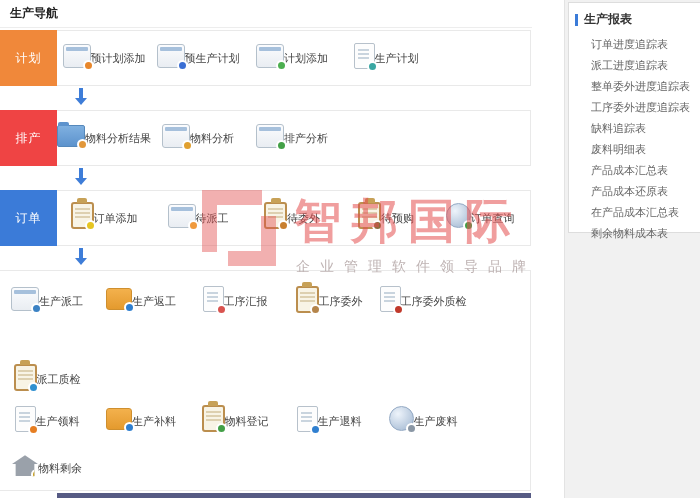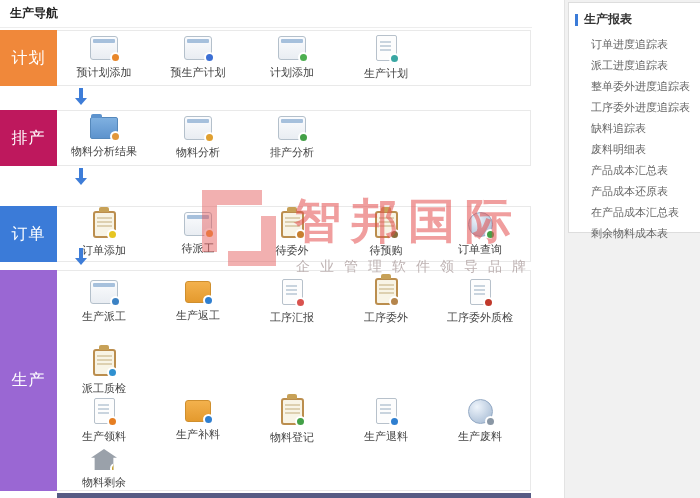--- a/index.html
+++ b/index.html
@@ -5,25 +5,25 @@
   html,body{margin:0;padding:0;}
   body{font-family:"Liberation Sans","DejaVu Sans",sans-serif;background:#fff;}
   #app{position:relative;width:700px;height:498px;overflow:hidden;background:#fff;}
 
   .page-title{position:absolute;left:10px;top:5px;font-size:12px;font-weight:bold;color:#222;}
   .head-line{position:absolute;left:0;top:27px;width:532px;height:1px;background:#ededed;}
 
   
   .section{position:absolute;left:0;display:flex;width:531px;}
   .sec-block{width:57px;flex:none;display:flex;align-items:center;justify-content:center;
-             color:#fff;font-size:16px;letter-spacing:1px;}
+             color:#fff;font-size:12px;letter-spacing:1px;}
   .sec-body{flex:1;background:#fff;border:1px solid #e9e9e9;border-left:none;
             display:flex;flex-direction:column;justify-content:center;box-sizing:border-box;}
   .subrow{display:flex;align-items:center;}
-  .cell{width:94px;flex:none;display:flex;flex-direction:column;align-items:center;
+  .cell{width:94px;flex:none;display:flex;flex-direction:row;align-items:center;
         justify-content:center;cursor:pointer;}
   .lbl{font-size:11px;color:#444;white-space:nowrap;}
 
   
   .ic{position:relative;display:inline-block;width:26px;height:22px;margin-bottom:5px;}
   .ic.win{background:linear-gradient(180deg,#fbfcfe,#e9edf2);border:1px solid #b4c0cb;border-radius:3px;}
   .ic.win::before{content:"";position:absolute;top:2px;left:2px;right:2px;height:4px;background:#a6c0dc;border-radius:1px;}
   .ic.doc{width:19px;height:24px;background:#fdfdfd;border:1px solid #b7c1cb;border-radius:2px;}
   .ic.doc::before{content:"";position:absolute;top:5px;left:3px;width:11px;height:2px;background:#c9d4de;
                   box-shadow:0 4px 0 #c9d4de,0 8px 0 #c9d4de;}
@@ -67,24 +67,24 @@
   .wm-logo::after{content:"";position:absolute;left:26px;top:26px;right:0;bottom:0;
                   border-bottom:15px solid rgba(227,79,79,.45);border-right:15px solid rgba(227,79,79,.45);}
   .wm-brand{position:absolute;left:96px;top:2px;font-size:47px;font-weight:bold;
             color:rgba(227,79,79,.55);letter-spacing:10px;white-space:nowrap;}
   .wm-tag{position:absolute;left:98px;top:70px;font-size:14px;color:rgba(175,160,160,.8);
           letter-spacing:10px;white-space:nowrap;}
 
   
   #sec0{top:30px;height:56px;}
   #sec1{top:110px;height:56px;}
-  #sec2{top:206px;height:56px;justify-content:center;}
+  #sec2{top:190px;height:56px;justify-content:center;}
   #sec3{top:270px;height:221px;}
   #arr0{top:88px;} #arr1{top:168px;} #arr2{top:248px;}
-  .sr-a{height:62px;} .sr-b{height:64px;align-items:flex-end;} .sr-c{height:51px;} .sr-d{height:44px;align-items:flex-end;}
+  .sr-a{height:62px;} .sr-b{height:64px;align-items:flex-end;} .sr-c{height:51px;} .sr-d{height:44px;}
 </style>
 </head>
 <body>
 
 <div id="app">
 
   <div class="page-title">生产导航</div>
   <div class="head-line"></div>
 
   <div class="section" id="sec0">
@@ -120,21 +120,21 @@
       </div>
     </div>
   </div>
 
   <div class="arrow" id="arr0">
       <div class="stem"></div>
       <div class="head"></div>
     </div>
 
   <div class="section" id="sec1">
-    <div class="sec-block" style="background:#be185d">
+    <div class="sec-block" style="background:#ef4444">
       <span>排产</span>
     </div>
     <div class="sec-body">
       <div class="subrow">
         <div class="cell">
           <span class="ic folder">
               <i class="badge" style="background:#e2973a"></i>
             </span>
           <span class="lbl">物料分析结果</span>
         </div>
@@ -198,23 +198,20 @@
       </div>
     </div>
   </div>
 
   <div class="arrow" id="arr2">
       <div class="stem"></div>
       <div class="head"></div>
     </div>
 
   <div class="section" id="sec3">
-    <div class="sec-block" style="background:#9a67d3">
-      <span>生产</span>
-    </div>
     <div class="sec-body">
       <div class="subrow sr-a">
         <div class="cell">
           <span class="ic win">
               <i class="badge" style="background:#3b82c4"></i>
             </span>
           <span class="lbl">生产派工</span>
         </div>
         <div class="cell">
           <span class="ic box">

